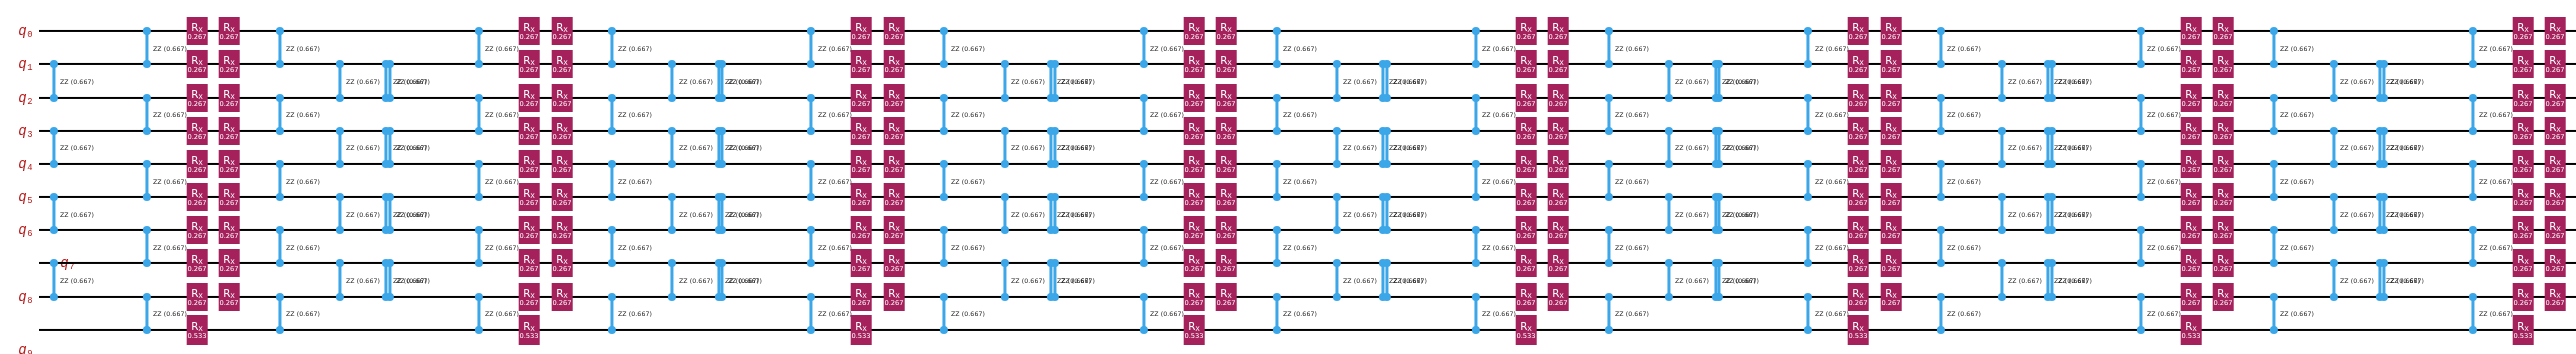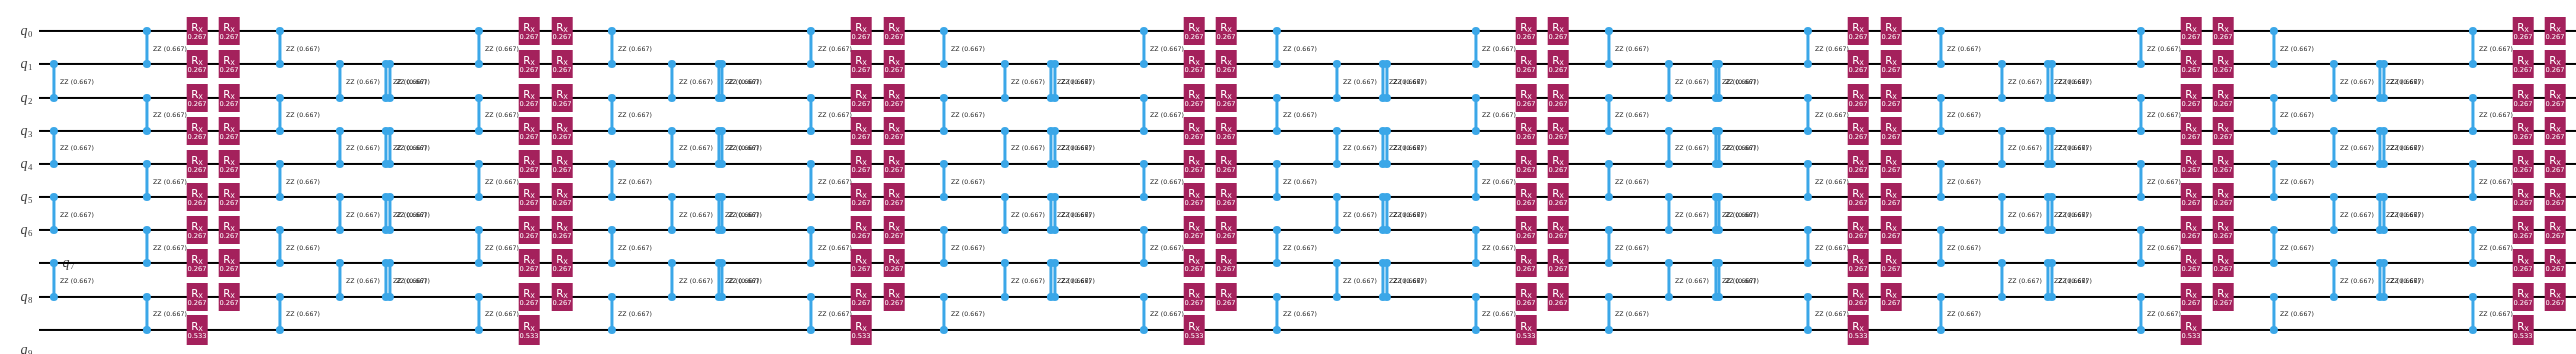--- a/index.html
+++ b/index.html
@@ -8,24 +8,24 @@
   #circuit-root{
     position:relative;
     width:4038px;
     height:355px;
     background:#ffffff;
     overflow:hidden;
   }
   .qubit-label{
     position:absolute;
     transform:translate(-100%,-50%);
-    font-family:Liberation Serif, serif;
+    font-family:Liberation Mono, monospace;
     font-style:italic;
     font-size:14px;
-    color:#404040;
+    color:#b91c1c;
     white-space:nowrap;
     letter-spacing:0px;
   }
   .qubit-label sub{
     font-size:8.8px;
     font-style:normal;
     vertical-align:baseline;
     position:relative;
     top:2.1px;
     left:0.5px;

